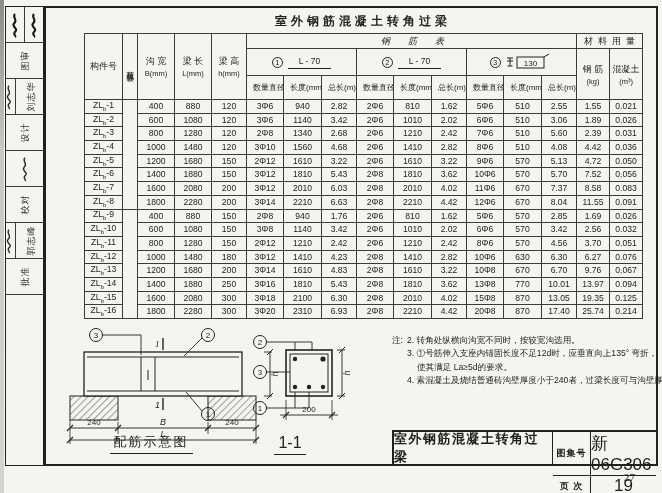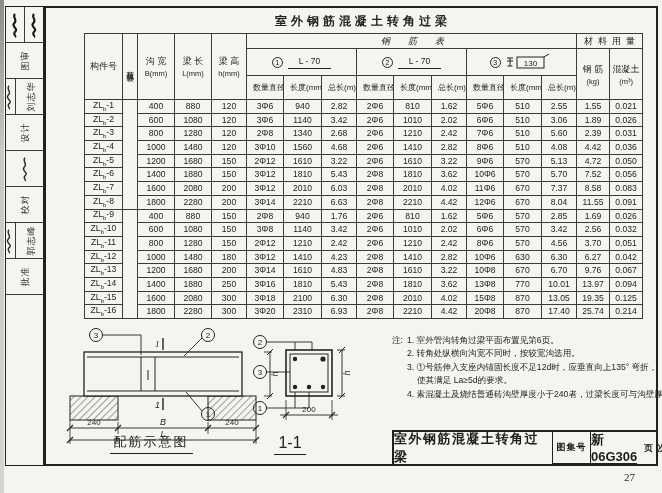--- a/index.html
+++ b/index.html
@@ -73,27 +73,27 @@
   .notes-prefix { position:absolute; left:0; top:0; }
   .notes-body { padding-left:15px; }
   .note-line { white-space:nowrap; }
   .note-line.indent { padding-left:10px; }
 
   
   .tblock { position:absolute; left:392px; top:430px; width:266px; height:36px;
     border:2px solid #22211f; display:flex; background:transparent; }
   .tb-title { flex:1; display:flex; align-items:center; justify-content:center;
     font-size:13px; font-weight:bold; letter-spacing:1.5px; }
-  .tb-right { width:104px; border-left:1.5px solid #22211f; display:flex; flex-direction:row; }
+  .tb-right { width:104px; border-left:1.5px solid #22211f; display:flex; flex-direction:column; }
   .tb-row { flex:1; display:flex; }
   .tb-row:first-child { border-bottom:1px solid #22211f; }
   .tb-lab { width:38px; border-right:1px solid #22211f; display:flex; align-items:center;
     justify-content:center; font-size:9px; font-weight:bold; letter-spacing:1px; }
   .tb-val { flex:1; display:flex; align-items:center; justify-content:center;
-    font-size:13px; font-weight:bold; }
+    font-size:17px; font-weight:normal; }
   .corner-page { position:absolute; left:624px; top:471px; font-size:11px;
     font-family:"Liberation Serif", serif; color:#2b2a28; }
 
   svg text { fill:#242320; }
   .it { font-style:italic; font-family:"Liberation Serif", serif; }
 </style>
 </head>
 <body>
 
 <div class="edge-strip"></div>
@@ -429,21 +429,21 @@
         <td>3Φ12</td>
         <td>1410</td>
         <td>4.23</td>
         <td>2Φ8</td>
         <td>1410</td>
         <td>2.82</td>
         <td>10Φ6</td>
         <td>630</td>
         <td>6.30</td>
         <td>6.27</td>
-        <td>0.042</td>
+        <td>0.076</td>
       </tr>
       <tr>
         <td>ZL<sub>b</sub>-13</td>
         <td>1200</td>
         <td>1680</td>
         <td>200</td>
         <td>3Φ14</td>
         <td>1610</td>
         <td>4.83</td>
         <td>2Φ8</td>
@@ -601,21 +601,20 @@
   <line x1="34" y1="85" x2="92" y2="85" stroke="#242320" stroke-width="0.9"></line>
   <line x1="37" y1="88" x2="43" y2="82" stroke="#242320" stroke-width="1.1"></line>
   <line x1="83" y1="88" x2="89" y2="82" stroke="#242320" stroke-width="1.1"></line>
   <text x="63" y="82" font-size="8" text-anchor="middle">200</text>
 </svg>
 <div class="caption" id="cap-sect"><span class="cap-inner">1-1</span></div>
 
 <div class="notes">
   <span class="notes-prefix">注:</span>
   <div class="notes-body">
-      <div class="note-line">1. 室外管沟转角过梁平面布置见第6页。</div>
       <div class="note-line">2. 转角处纵横向沟宽不同时，按较宽沟选用。</div>
       <div class="note-line">3. ①号筋伸入支座内锚固长度不足12d时，应垂直向上135° 弯折，</div>
       <div class="note-line indent">使其满足 La≥5d的要求。</div>
       <div class="note-line">4. 素混凝土及烧结普通砖沟壁厚度小于240者，过梁长度可与沟壁厚度相同。</div>
     </div>
 </div>
 
 <div class="tblock">
   <div class="tb-title">室外钢筋混凝土转角过梁</div>
   <div class="tb-right">

